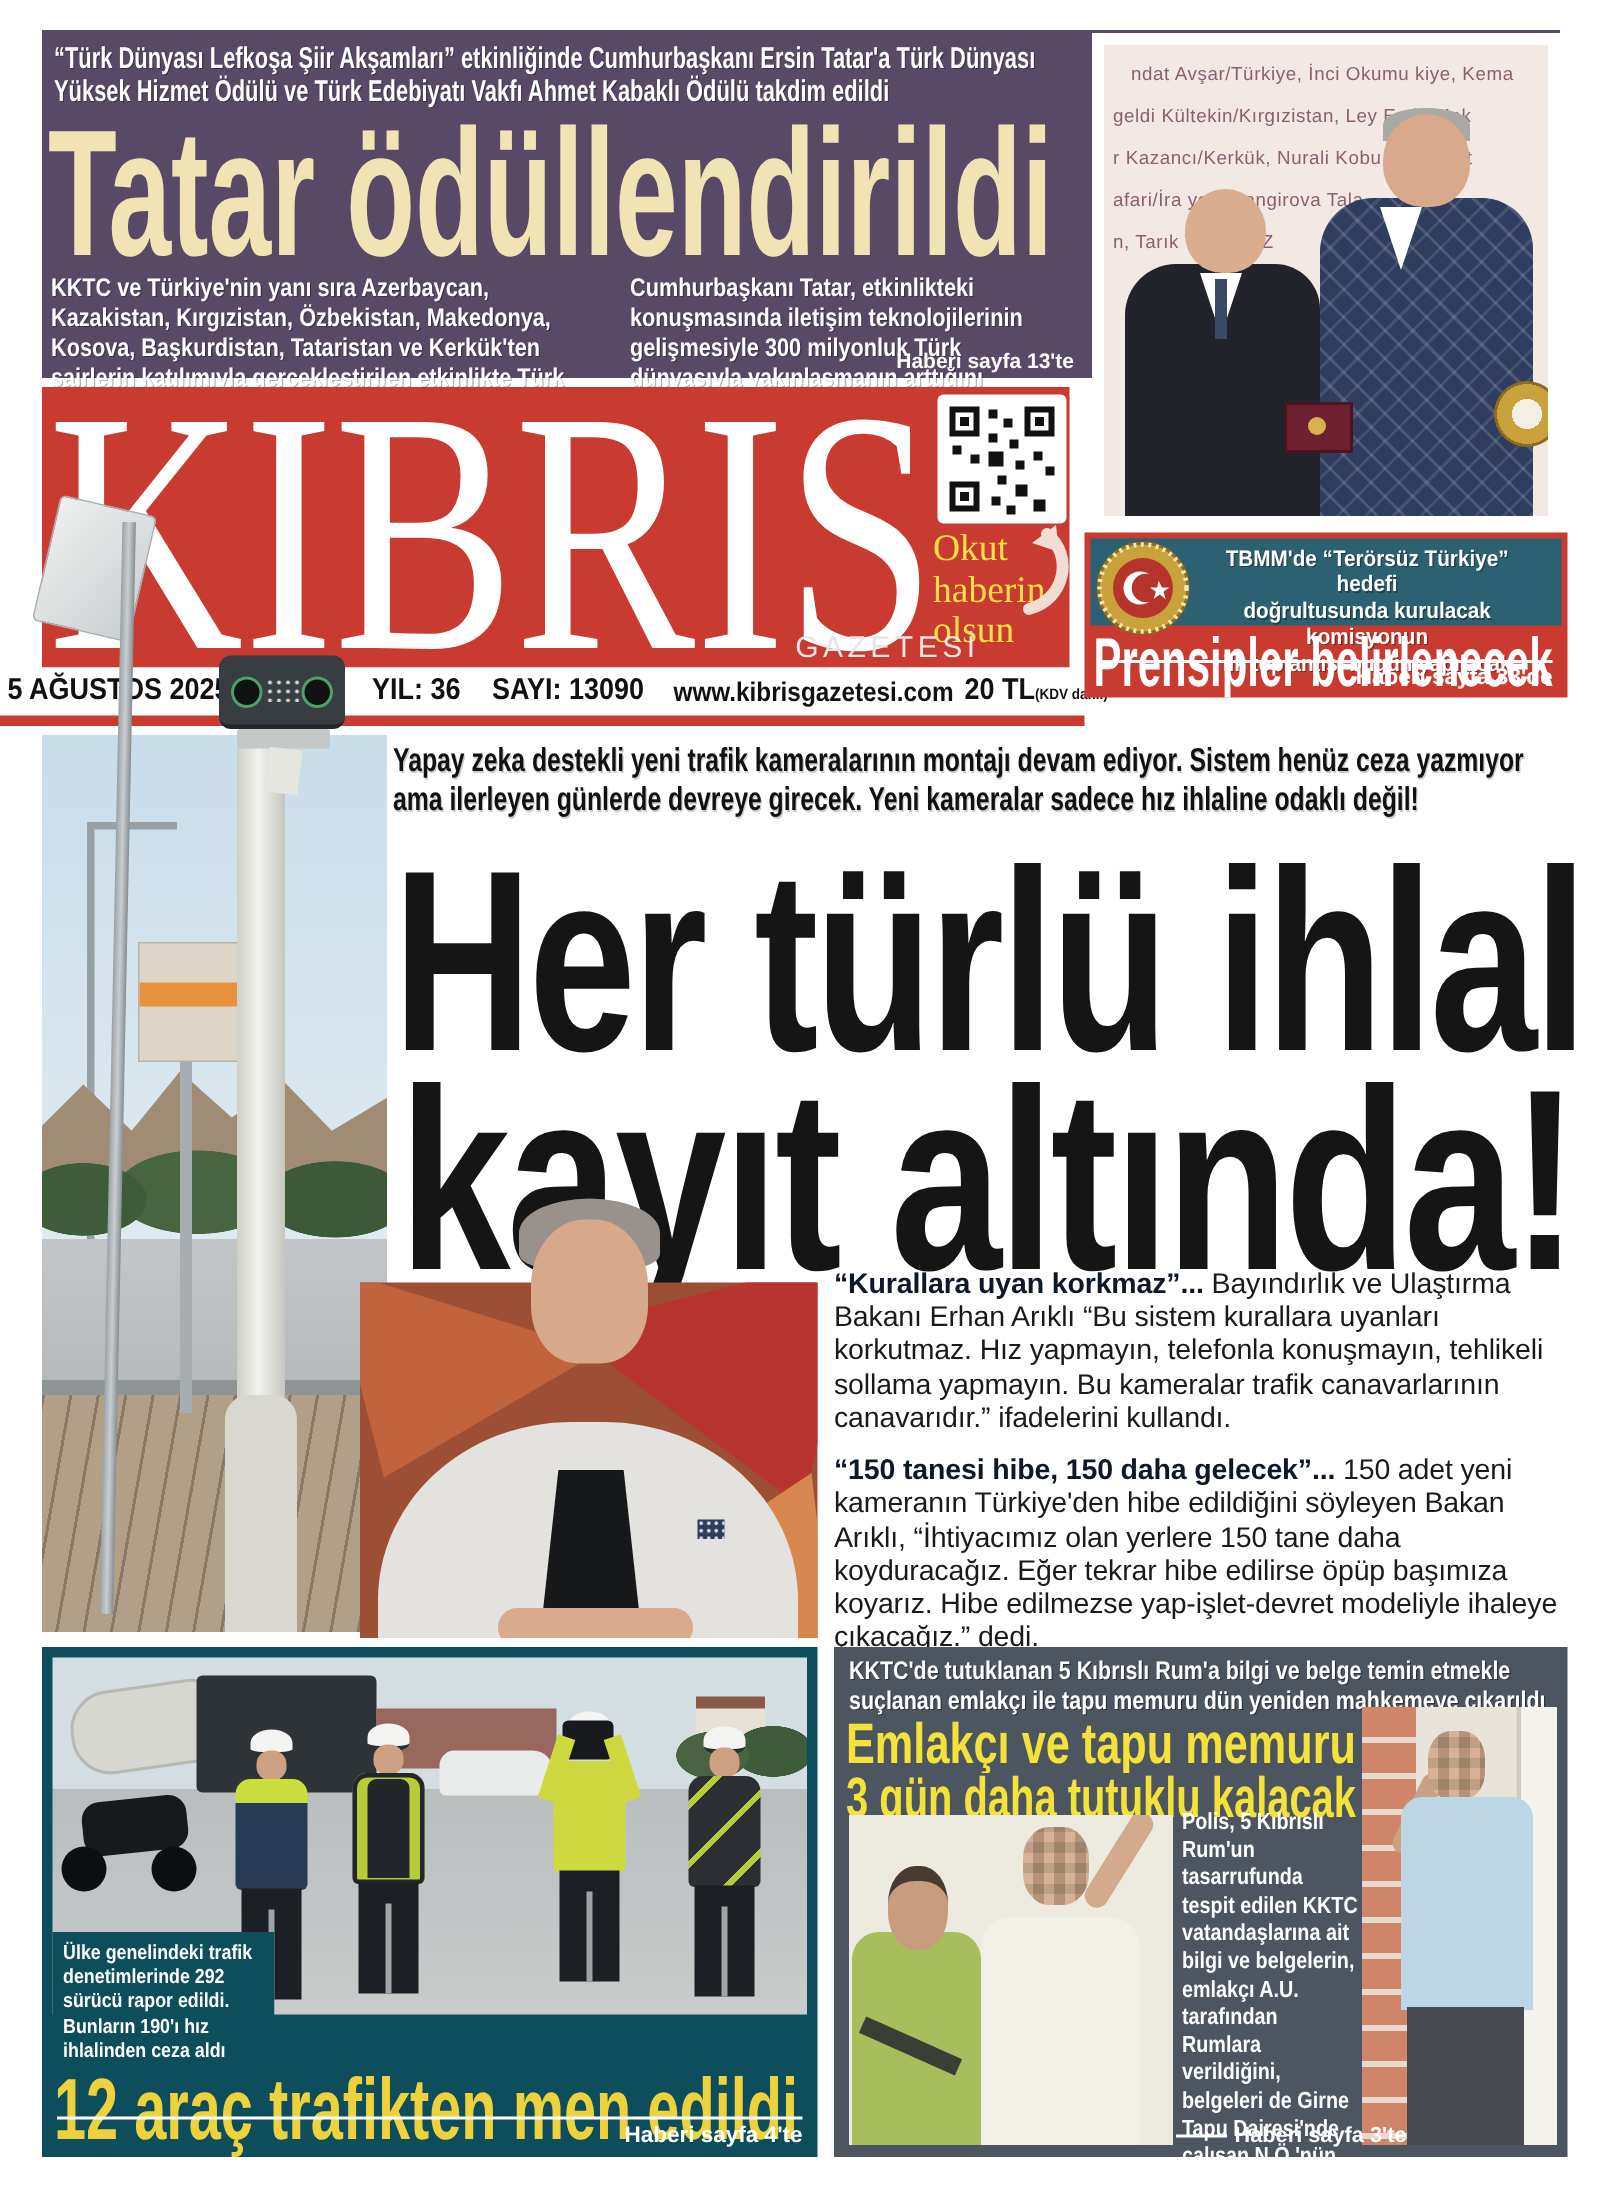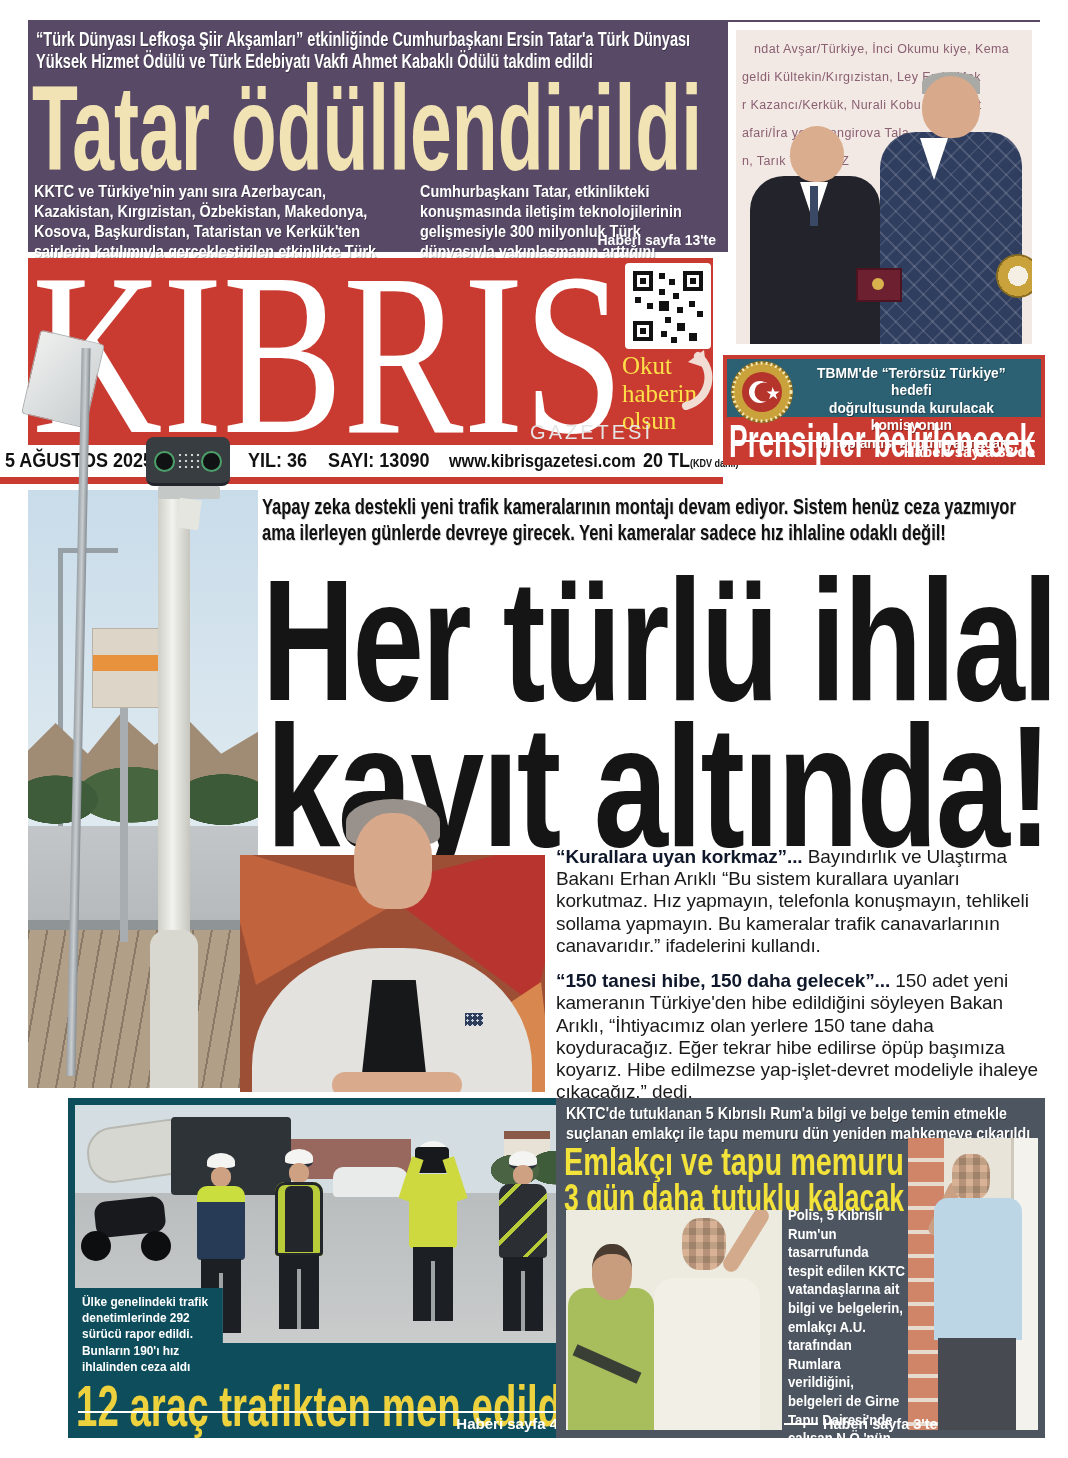--- a/index.html
+++ b/index.html
@@ -134,21 +134,21 @@
            border-radius:46% 46% 40% 40%;}
 
   .main-body{left:556px;top:846px;width:488px;z-index:2;color:#1a1a1a;font-size:19px;line-height:1.17;
              letter-spacing:-.1px;}
   .main-body p{margin:0 0 13px 0;}
   .lead{color:#0f172a;font-weight:bold;}
   .byline{text-align:right;font-size:15px;font-weight:bold;margin-top:-2px;}
   .byline .nm{color:#c5242b;}
 
   
-  .police{left:28px;top:1098px;width:517px;height:340px;background:#0e4e5c;z-index:2;margin-left:40px;}
+  .police{left:28px;top:1098px;width:517px;height:340px;background:#0e4e5c;z-index:2;}
   .po-photo{position:absolute;left:7px;top:7px;right:7px;height:238px;overflow:hidden;
             background:linear-gradient(#d3dde2 0 88px,#b9bdbe 88px,#c9cccb);}
   .po-house{position:absolute;right:28px;top:26px;width:46px;height:26px;background:#e8e2d6;border-top:8px solid #8a5a48;}
   .po-trees{position:absolute;right:0px;top:34px;width:90px;height:52px;
             background:radial-gradient(ellipse 40px 26px at 30% 60%,#4a6342 60%,transparent 61%),
                        radial-gradient(ellipse 44px 28px at 75% 55%,#3f5c3a 60%,transparent 61%);}
   .po-mixer{position:absolute;left:12px;top:18px;width:104px;height:52px;background:#d7d7d2;border-radius:26px;
             transform:rotate(-8deg);border:2px solid #b8b8b2;}
   .po-truck{position:absolute;left:96px;top:12px;width:120px;height:78px;background:#2e3338;border-radius:4px;}
   .po-cont{position:absolute;left:216px;top:34px;width:120px;height:40px;background:#8a4a3c;opacity:.8;}

